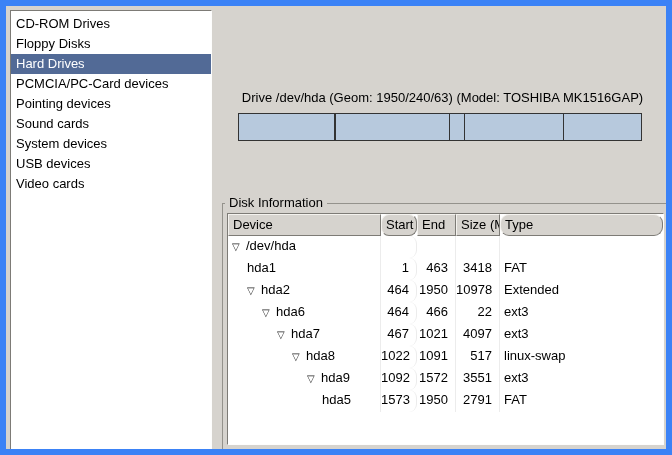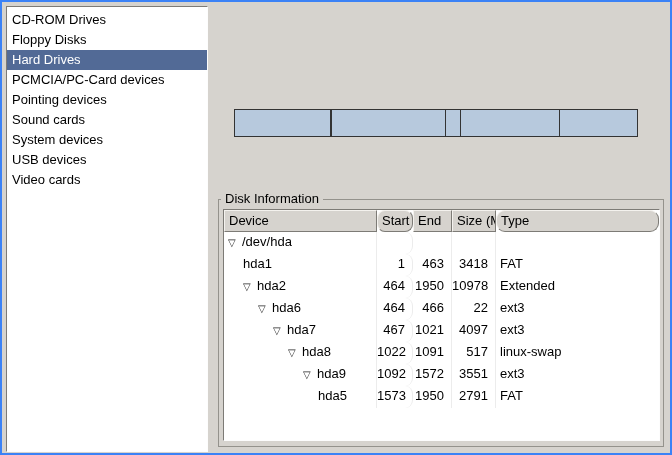--- a/index.html
+++ b/index.html
@@ -4,21 +4,21 @@
 <style>
   html, body { margin: 0; padding: 0; }
   body {
     width: 672px; height: 455px;
     font-family: "Liberation Sans", sans-serif;
     font-size: 13px; color: #000;
   }
   .screen {
     position: relative; width: 672px; height: 455px;
     background: var(--window-bg, #d6d3ce);
-    border: 2px solid #3b82f6; box-sizing: border-box; overflow: hidden;
+    border: 6px solid #3b82f6; box-sizing: border-box; overflow: hidden;
     cursor: default;
   }
   
   .sidebar {
     position: absolute; left: 4px; top: 4px; width: 202px; height: 446px;
     background: #ffffff;
     border: 1px solid; border-color: #7d7b76 #fdfdfd #fdfdfd #7d7b76;
     box-sizing: border-box; padding-top: 3px; overflow: hidden;
   }
   .sidebar-item { height: 20px; line-height: 20px; padding-left: 5px; white-space: nowrap; }
@@ -87,20 +87,21 @@
     <div class="sidebar-item">Floppy Disks</div>
     <div class="sidebar-item selected">Hard Drives</div>
     <div class="sidebar-item">PCMCIA/PC-Card devices</div>
     <div class="sidebar-item">Pointing devices</div>
     <div class="sidebar-item">Sound cards</div>
     <div class="sidebar-item">System devices</div>
     <div class="sidebar-item">USB devices</div>
     <div class="sidebar-item">Video cards</div>
   </div>
 
+  <div class="drive-title">Drive /dev/hda (Geom: 1950/240/63) (Model: TOSHIBA MK1516GAP)</div>
 
   <div class="disk-bar">
       <div class="divider" style="left: 23.74%;"></div>
       <div class="divider" style="left: 23.9%;"></div>
       <div class="divider" style="left: 52.36%;"></div>
       <div class="divider" style="left: 55.95%;"></div>
       <div class="divider" style="left: 80.62%;"></div>
     </div>
 
   <div class="frame"></div>

